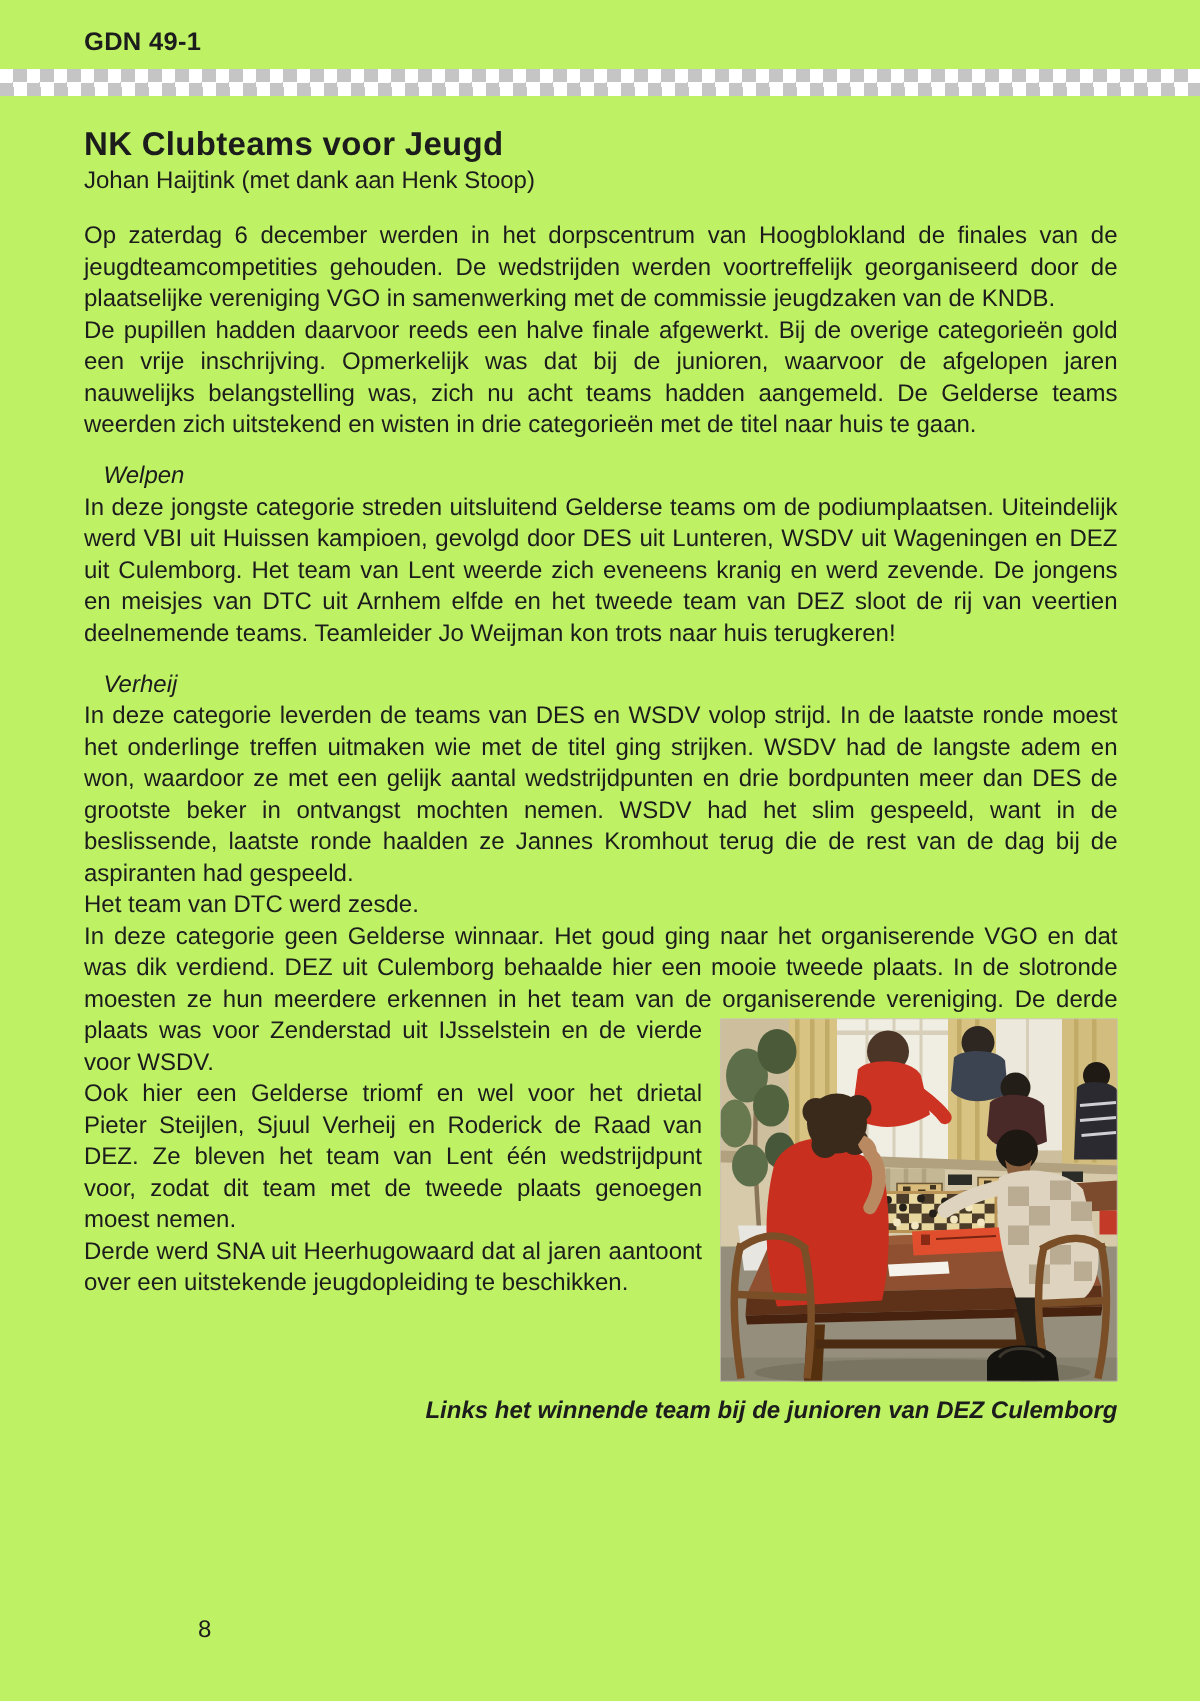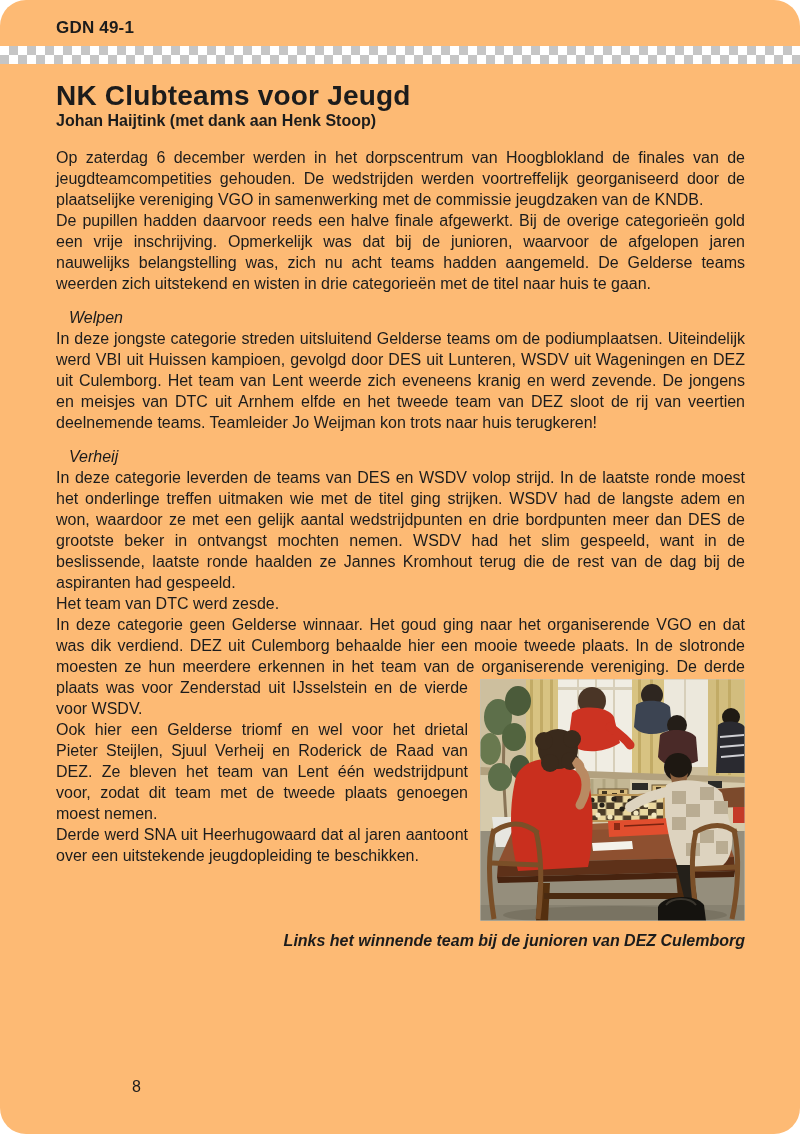--- a/index.html
+++ b/index.html
@@ -1,31 +1,31 @@
 <!DOCTYPE html>
 <html><head>
 <meta charset="utf-8">
 <style>
   html,body { margin:0; padding:0; background:#ffffff; }
   .page {
-    position:relative; width:800px; height:1134px; background:#fdba74;
-    font-family:"Liberation Sans", sans-serif; color:#1c1c1c; overflow:hidden;border-radius:26px;
+    position:relative; width:800px; height:1134px; background:#bef264;
+    font-family:"Liberation Sans", sans-serif; color:#1c1c1c; overflow:hidden;
   }
   .masthead {
     position:absolute; top:18px; left:56px;
     font-size:17px; font-weight:bold; letter-spacing:.2px;
   }
   .checker-band {
     position:absolute; top:46px; left:0; width:800px; height:18px;
     background-image:conic-gradient(#c5c5c5 0 25%, #ffffff 0 50%, #c5c5c5 0 75%, #ffffff 0);
     background-size:18px 18px;
   }
   .article { position:absolute; top:82px; left:56px; width:689px; }
-  .title { margin:0; font-size:28px; line-height:27px; font-weight:bold; letter-spacing:.2px; }
-  .byline { margin:2px 0 0 0; font-size:16px; line-height:20px;font-weight:bold; }
+  .title { margin:0; font-size:22px; line-height:27px; font-weight:bold; letter-spacing:.2px; }
+  .byline { margin:2px 0 0 0; font-size:16px; line-height:20px; }
   .par { margin:0; font-size:16px; line-height:21px; text-align:justify; }
   .par.first { margin-top:16px; }
   .sec-heading {
     margin:13px 0 0 13px; font-size:16px; line-height:21px;
     font-style:italic; font-weight:normal;
   }
   .sec-heading.junior { margin-top:20px; }
   .photo-float {
     float:right; width:265px; height:242px;
     margin:2px 0 10px 12px; display:block;

